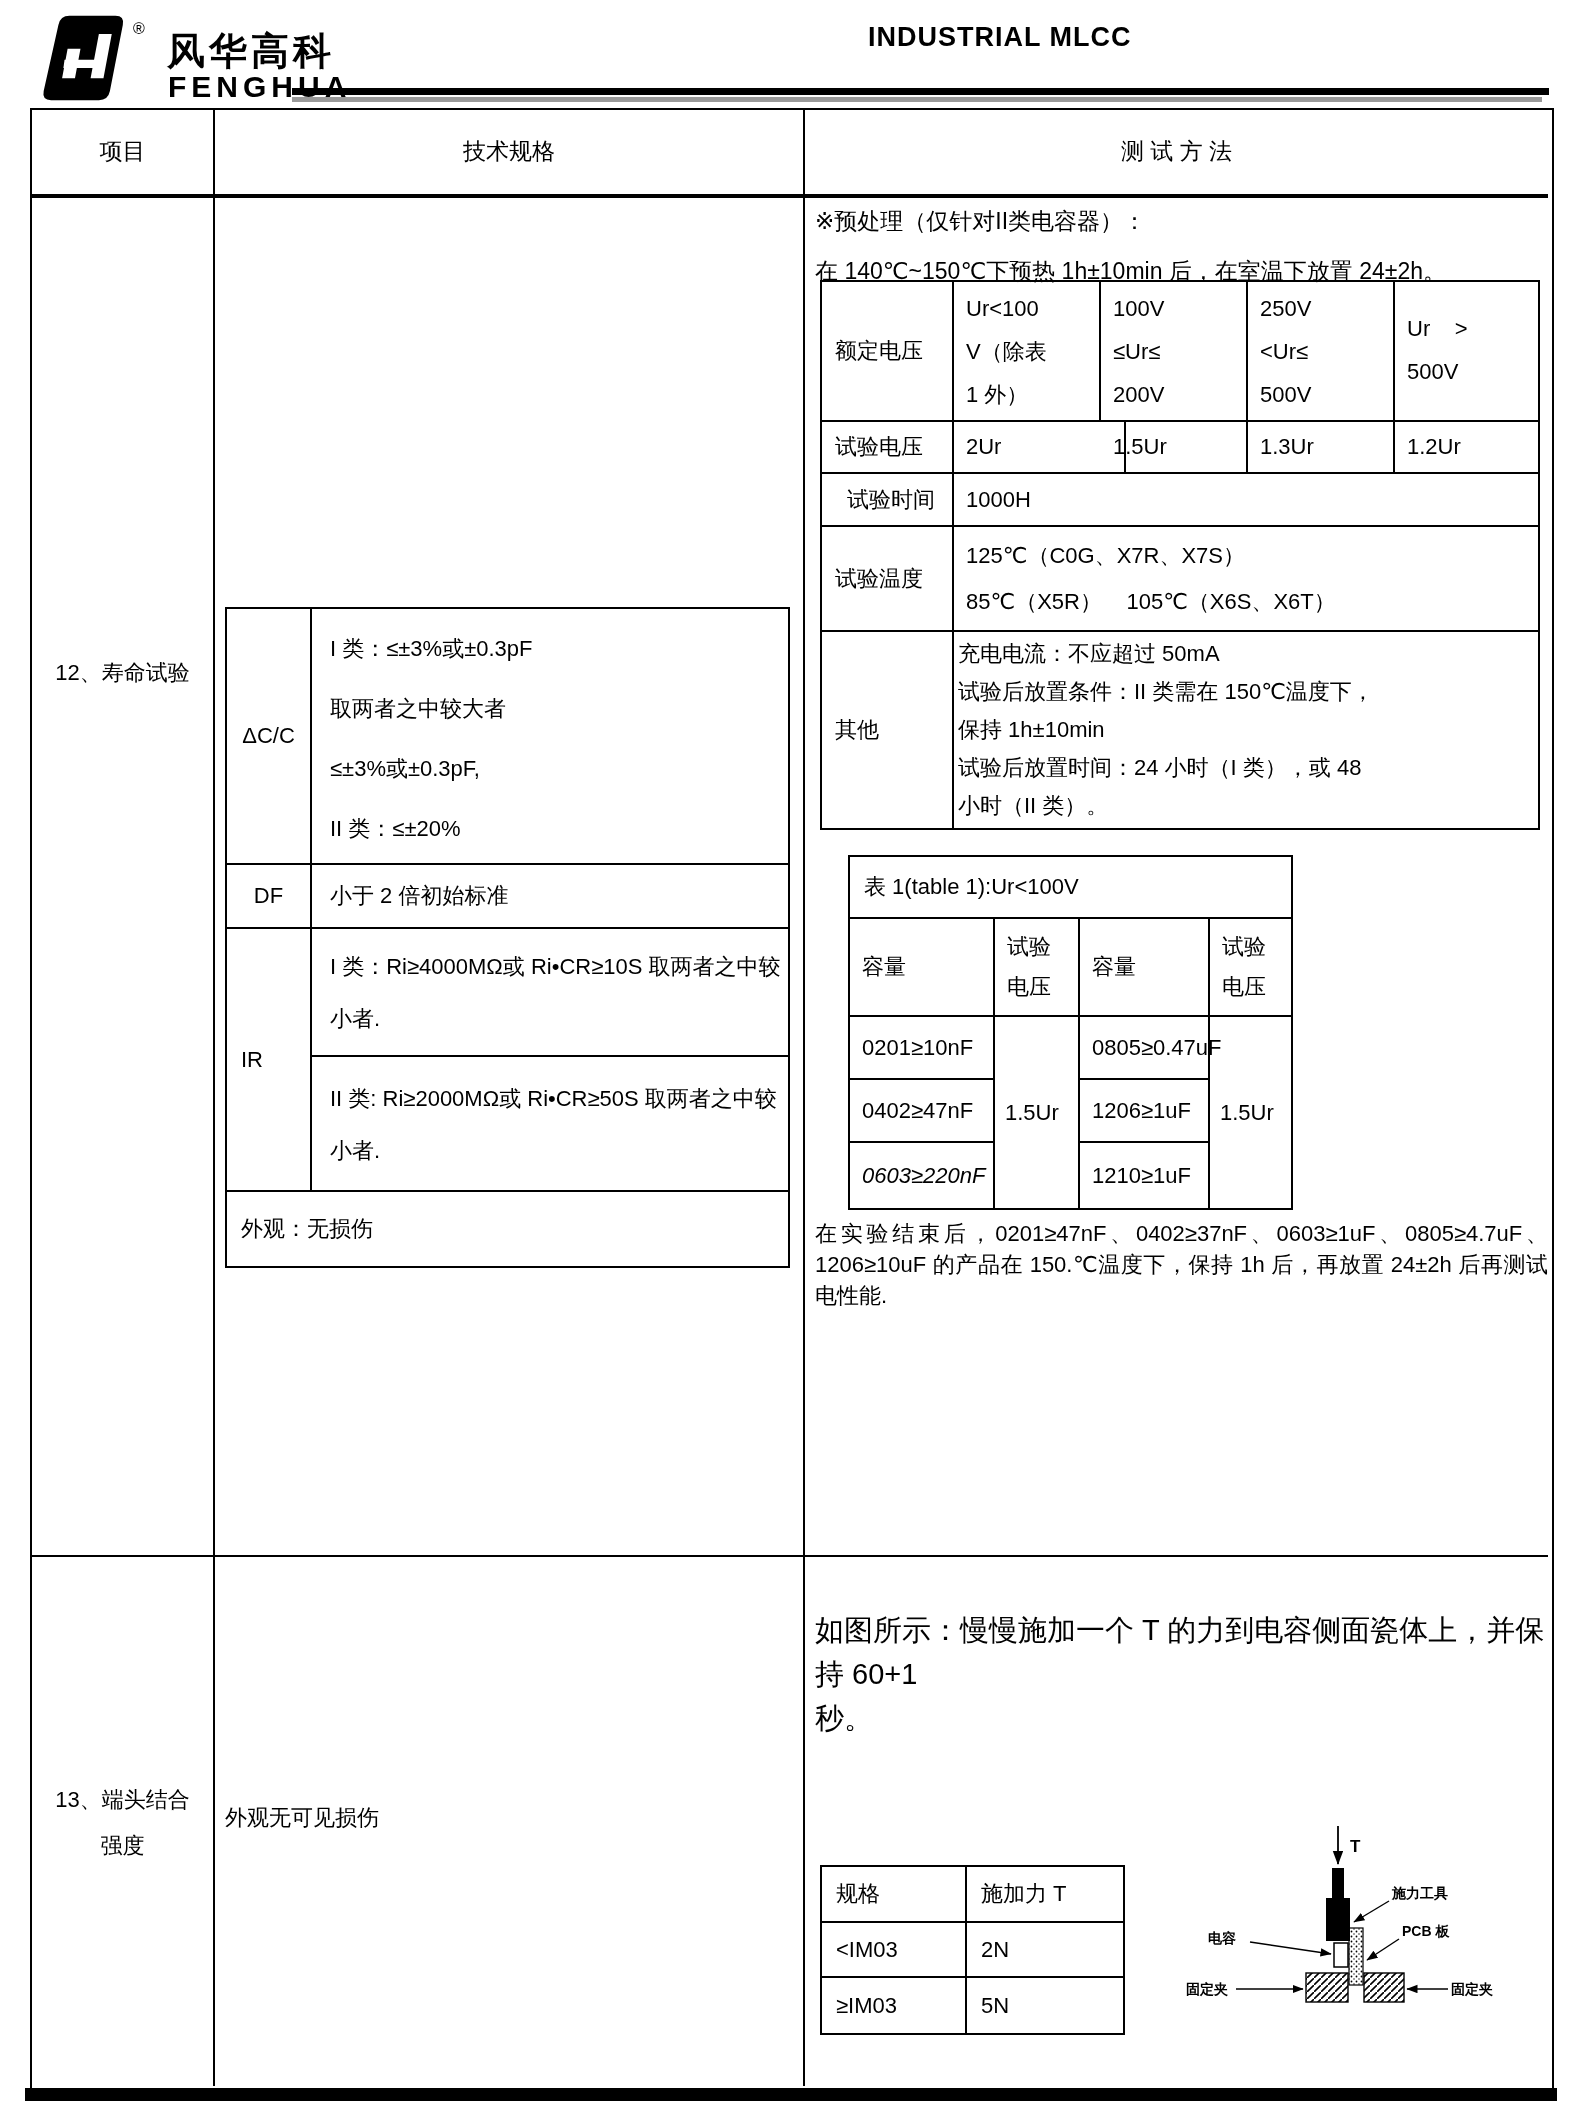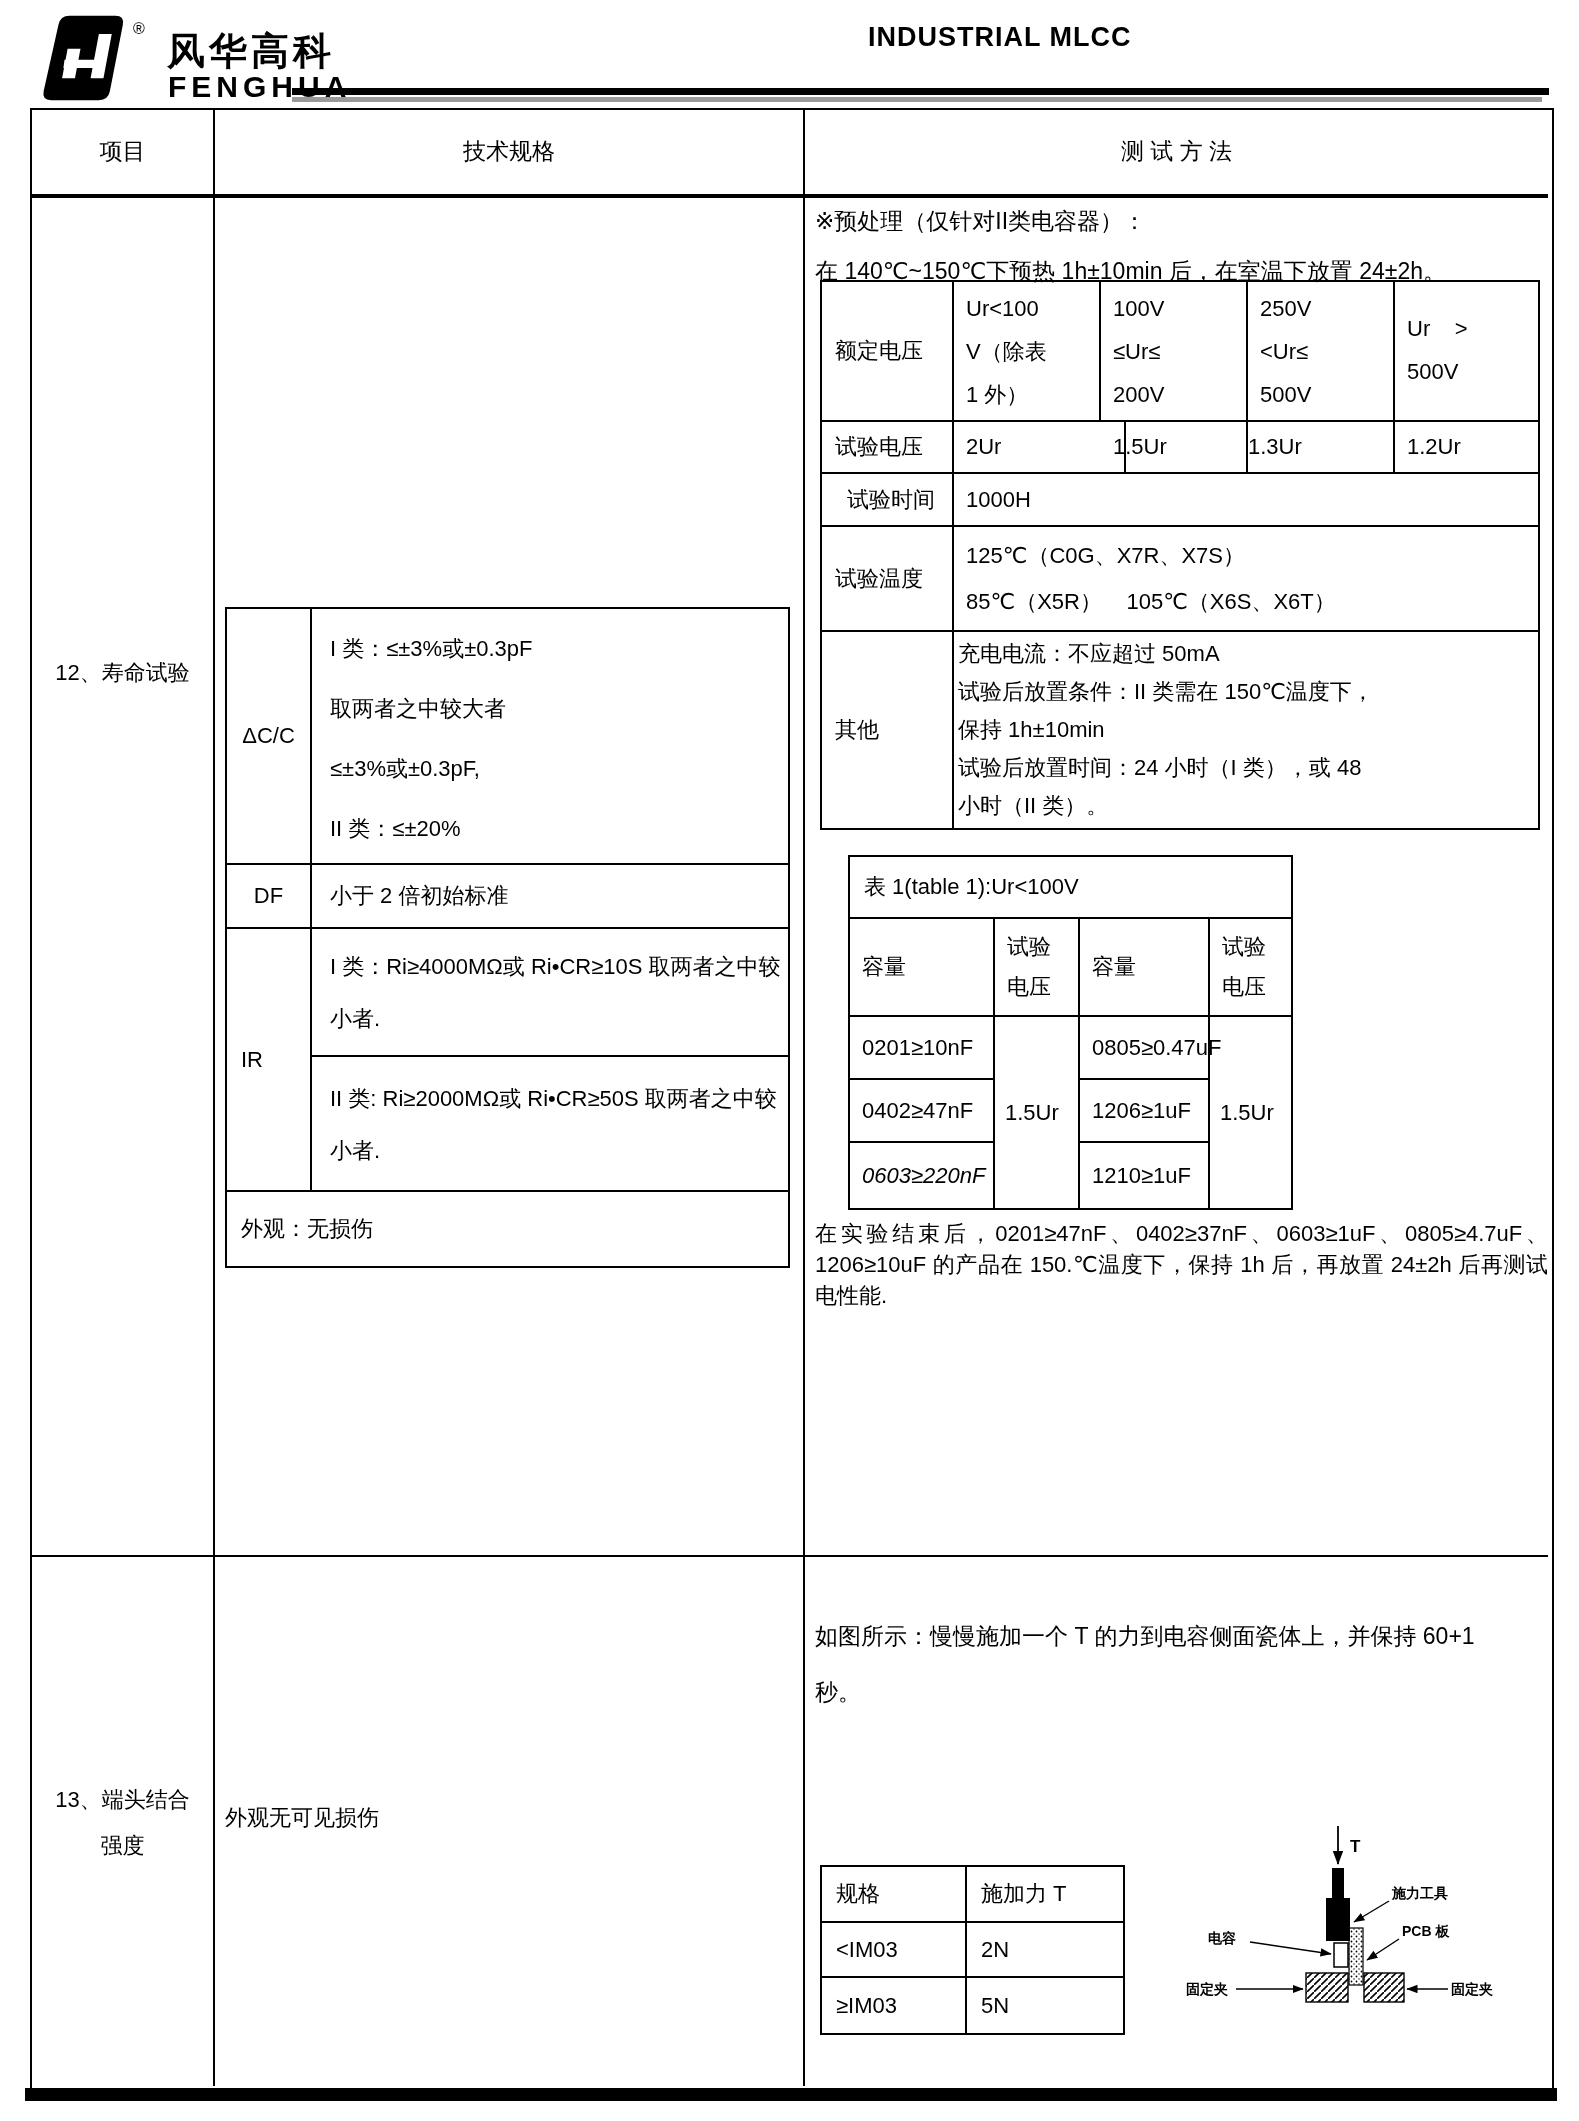--- a/index.html
+++ b/index.html
@@ -85,21 +85,21 @@
 200V</div>
       <div class="c pre bR bB" style="left:426px;top:0;width:147px;height:140px;padding:5px 0 0 12px;line-height:43px;">250V
 &lt;Ur≤
 500V</div>
       <div class="c pre bB" style="left:573px;top:0;width:143px;height:140px;padding:25px 0 0 12px;line-height:43px;">Ur&nbsp;&nbsp;&nbsp;&nbsp;&gt;
 500V</div>
 
       <div class="c vc bR bB" style="left:0;top:140px;width:132px;height:52px;padding-left:13px;">试验电压</div>
       <div class="c vc bR bB" style="left:132px;top:140px;width:172px;height:52px;padding-left:12px;">2Ur</div>
       <div class="c vc bR bB" style="left:279px;top:140px;width:147px;height:52px;padding-left:12px;">1.5Ur</div>
-      <div class="c vc bR bB" style="left:426px;top:140px;width:147px;height:52px;">1.3Ur</div>
+      <div class="c vc bR bB" style="left:426px;top:140px;width:147px;height:52px;padding-left:12px;">1.3Ur</div>
       <div class="c vc bB" style="left:573px;top:140px;width:143px;height:52px;padding-left:12px;">1.2Ur</div>
 
       <div class="c vc bR bB" style="left:0;top:192px;width:132px;height:53px;padding-left:25px;">试验时间</div>
       <div class="c vc bB" style="left:132px;top:192px;width:584px;height:53px;padding-left:12px;">1000H</div>
 
       <div class="c vc bR bB" style="left:0;top:245px;width:132px;height:105px;padding-left:13px;">试验温度</div>
       <div class="c vc pre bB" style="left:132px;top:245px;width:584px;height:105px;padding-left:12px;line-height:46px;">125℃（C0G、X7R、X7S）
 85℃（X5R）&nbsp;&nbsp;&nbsp;&nbsp;105℃（X6S、X6T）</div>
 
       <div class="c vc bR" style="left:0;top:350px;width:132px;height:196px;padding-left:13px;">其他</div>
@@ -131,21 +131,21 @@
       <div class="c vc" style="left:360px;top:160px;width:81px;height:191px;padding-left:10px;">1.5Ur</div>
     </div>
 
     <div class="c" style="left:783px;top:1108px;width:733px;line-height:31px;text-align:justify;">在实验结束后，0201≥47nF、0402≥37nF、0603≥1uF、0805≥4.7uF、1206≥10uF 的产品在 150.℃温度下，保持 1h 后，再放置 24±2h 后再测试电性能.</div>
 
     <div class="c cc pre" style="left:0;top:1447px;width:181px;height:531px;line-height:46px;">13、端头结合
 强度</div>
 
     <div class="c" style="left:193px;top:1693px;width:400px;">外观无可见损伤</div>
 
-    <div class="c pre" style="left:783px;top:1498px;width:735px;line-height:56px;font-size:23px;">如图所示：慢慢施加一个 T 的力到电容侧面瓷体上，并保持 60+1
+    <div class="c pre" style="left:783px;top:1498px;width:735px;line-height:44px;font-size:29px;">如图所示：慢慢施加一个 T 的力到电容侧面瓷体上，并保持 60+1
 秒。</div>
 
     <div class="c box" style="left:788px;top:1755px;width:305px;height:170px;">
       <div class="c vc bR bB" style="left:0;top:0;width:145px;height:56px;padding-left:14px;">规格</div>
       <div class="c vc bB" style="left:145px;top:0;width:156px;height:56px;padding-left:14px;">施加力 T</div>
       <div class="c vc bR bB" style="left:0;top:56px;width:145px;height:55px;padding-left:14px;">&lt;IM03</div>
       <div class="c vc bB" style="left:145px;top:56px;width:156px;height:55px;padding-left:14px;">2N</div>
       <div class="c vc bR" style="left:0;top:111px;width:145px;height:55px;padding-left:14px;">≥IM03</div>
       <div class="c vc" style="left:145px;top:111px;width:156px;height:55px;padding-left:14px;">5N</div>
     </div>

